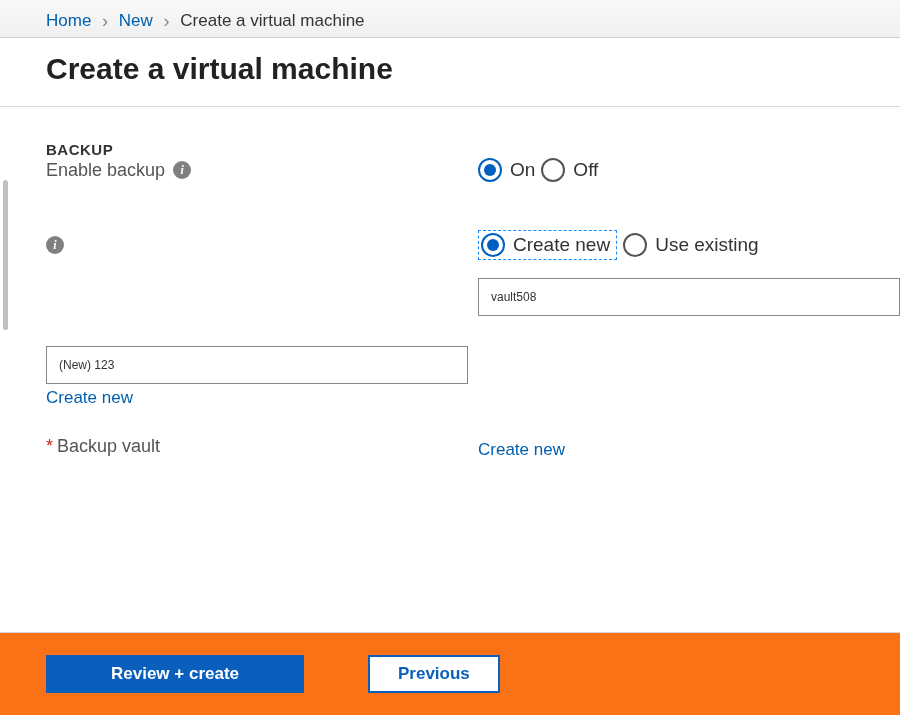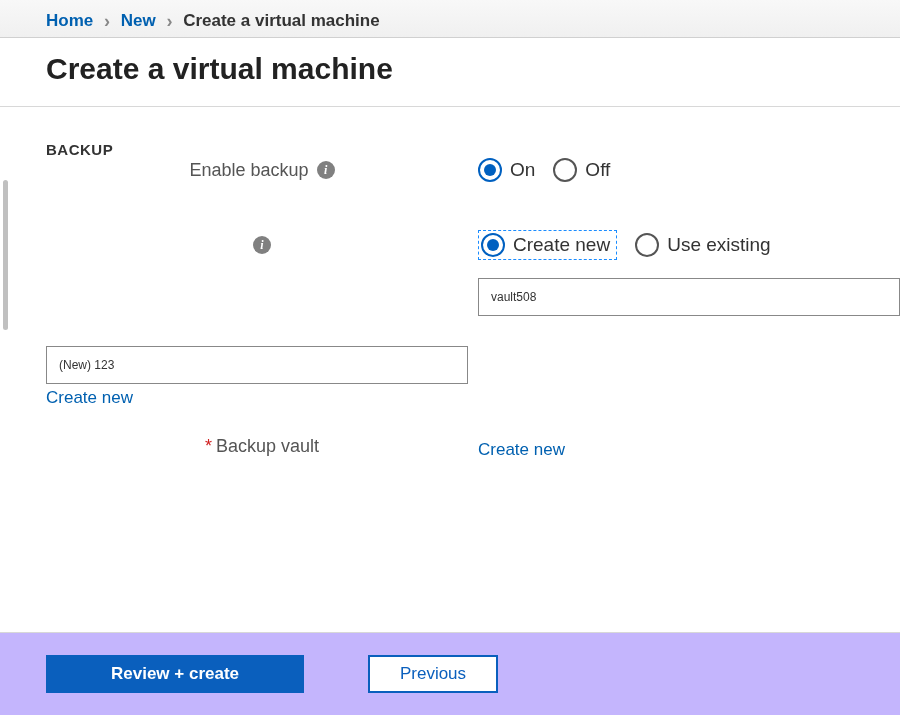--- a/index.html
+++ b/index.html
@@ -15,21 +15,20 @@
     }
     .top-bar {
       background: linear-gradient(to bottom, #f8f8f8, #f0f0f0);
       border-bottom: 1px solid #d0d0d0;
       padding: 4px 0 0 0;
     }
     .breadcrumb {
       padding: 6px 20px 6px 46px;
       font-size: 17px;
       color: #444;
-      font-weight: bold;
     }
     .breadcrumb a {
       color: #0060b0;
       text-decoration: none;
     }
     .breadcrumb .sep {
       color: #888;
       margin: 0 6px;
       font-size: 18px;
       position: relative;
@@ -65,21 +64,20 @@
       margin-bottom: 6px;
     }
     .form-label {
       width: 432px;
       flex-shrink: 0;
       font-size: 18px;
       color: #555;
       display: flex;
       align-items: center;
       gap: 8px;
-      justify-content: center;
     }
     .req-star {
       color: #d02020;
       margin-right: 4px;
     }
     .info-icon {
       display: inline-flex;
       width: 18px;
       height: 18px;
       border-radius: 50%;
@@ -92,21 +90,21 @@
       align-items: center;
       justify-content: center;
       line-height: 1;
     }
     .form-control {
       flex: 1;
       padding-right: 0;
     }
     .radio-group {
       display: flex;
-      gap: 18px;
+      gap: 6px;
       align-items: center;
     }
     .radio {
       display: inline-flex;
       align-items: center;
       gap: 8px;
       cursor: pointer;
       font-size: 19px;
       color: #333;
     }
@@ -163,21 +161,21 @@
     }
     .footer {
       position: absolute;
       bottom: 0;
       left: 0;
       right: 0;
       border-top: 1px solid #d8d8d8;
       padding: 22px 0 22px 46px;
       display: flex;
       gap: 64px;
-      background: #c4b5fd;
+      background: #f97316;
     }
     .btn {
       height: 38px;
       padding: 0 28px;
       font-size: 17px;
       cursor: pointer;
       display: inline-flex;
       align-items: center;
       justify-content: center;
       border: none;
@@ -185,21 +183,21 @@
     .btn-primary {
       background: #0a5fbd;
       color: #fff;
       font-weight: 600;
       width: 258px;
     }
     .btn-secondary {
       background: #fff;
       color: #0a5fbd;
       border: 2px solid #0a5fbd;
-      font-weight: 400;
+      font-weight: 700;
       min-width: 130px;
     }
     .btn-secondary.wide {
       min-width: 250px;
     }
     .footer-right {
       display: flex;
       gap: 30px;
     }
     .divider-space {

